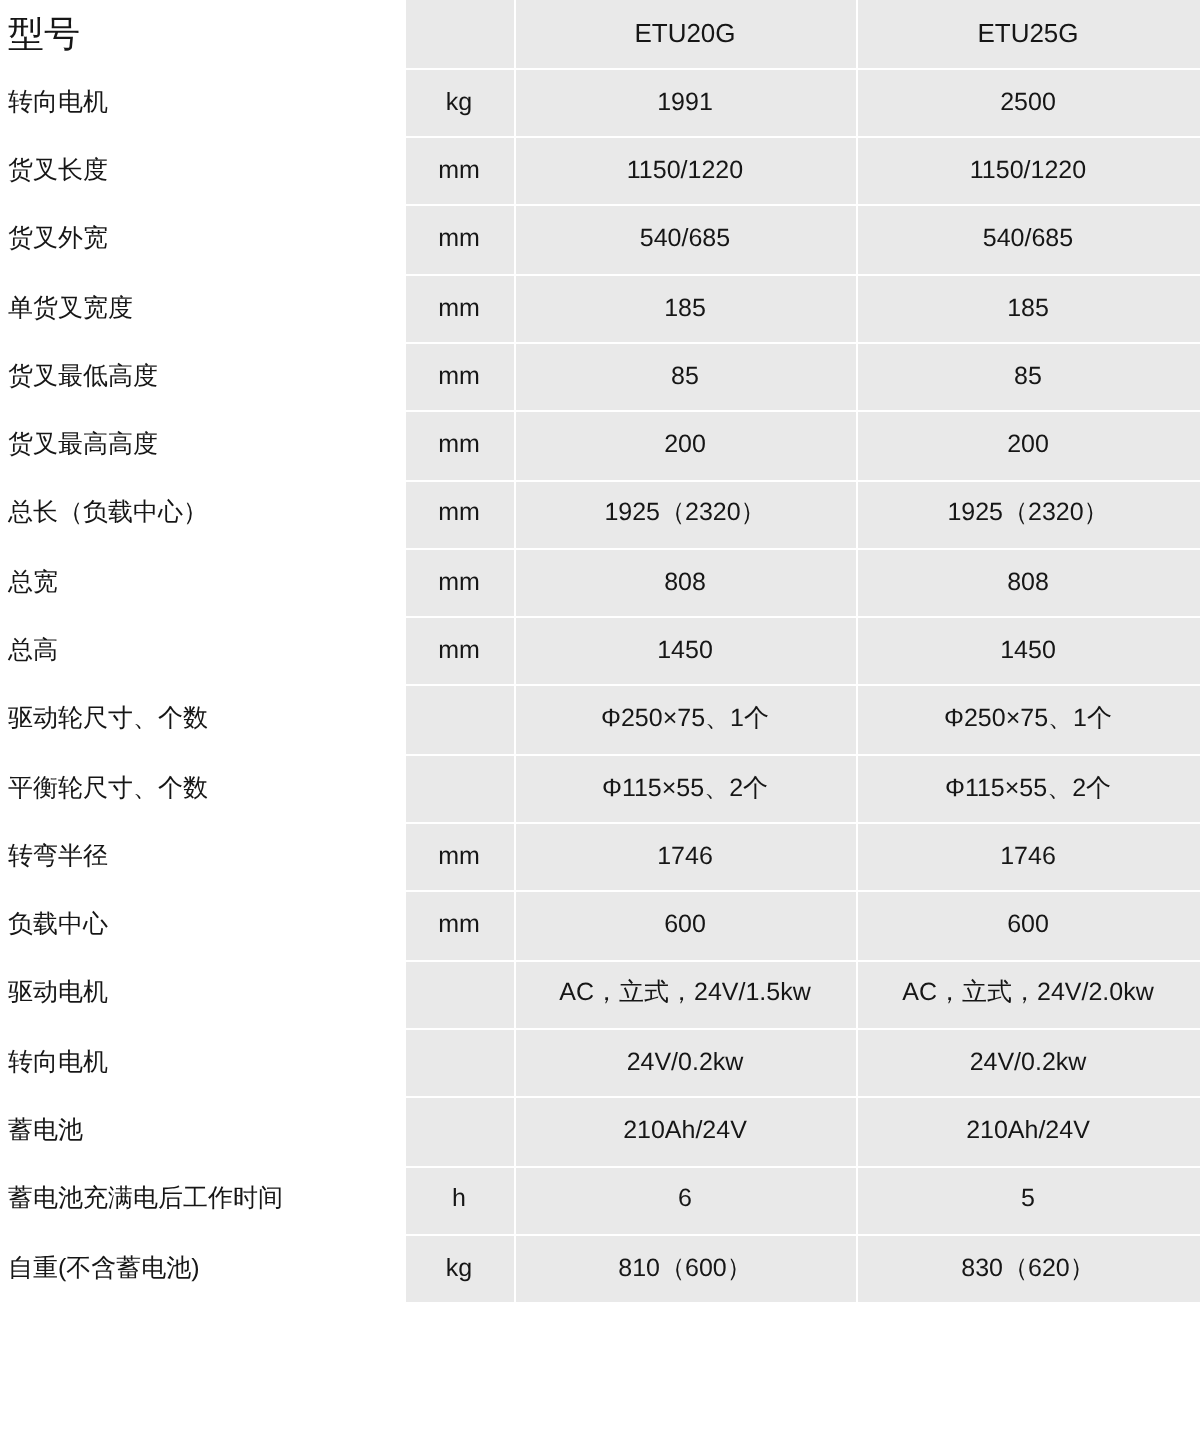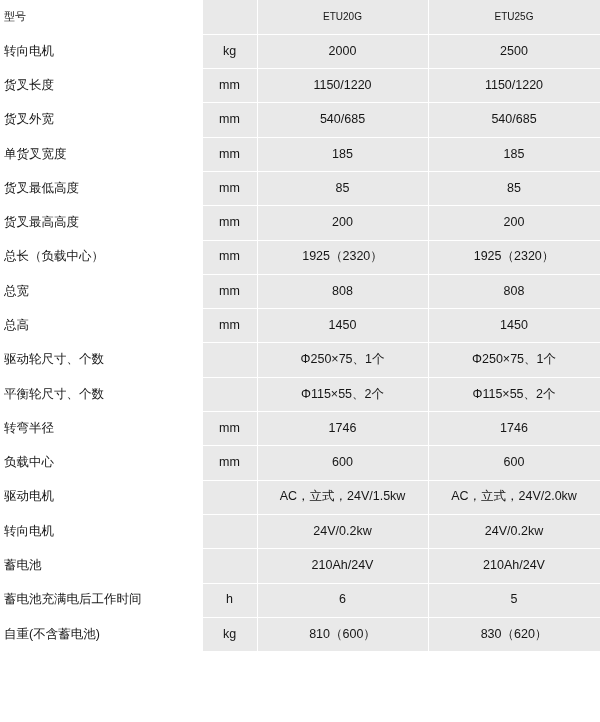--- a/index.html
+++ b/index.html
@@ -53,24 +53,24 @@
     color: #161616;
   }
   td.val {
     background: #e9e9e9;
     text-align: center;
     font-size: 12.5px;
     color: #161616;
   }
   
   tr.header-row td.val {
-    font-size: 10px;
+    font-size: 13px;
   }
   tr.header-row td.name {
-    font-size: 11px;
+    font-size: 18px;
   }
 </style>
 </head>
 <body>
 
 <table class="spec-table">
   <colgroup>
     <col class="c-name">
       <col class="c-unit">
       <col class="c-val">
@@ -79,21 +79,21 @@
   <tbody>
     <tr class="header-row">
       <td class="name">型号</td>
       <td class="unit"></td>
       <td class="val">ETU20G</td>
       <td class="val">ETU25G</td>
     </tr>
     <tr>
       <td class="name">转向电机</td>
       <td class="unit">kg</td>
-      <td class="val">2000</td>
+      <td class="val">1991</td>
       <td class="val">2500</td>
     </tr>
     <tr>
       <td class="name">货叉长度</td>
       <td class="unit">mm</td>
       <td class="val">1150/1220</td>
       <td class="val">1150/1220</td>
     </tr>
     <tr>
       <td class="name">货叉外宽</td>

